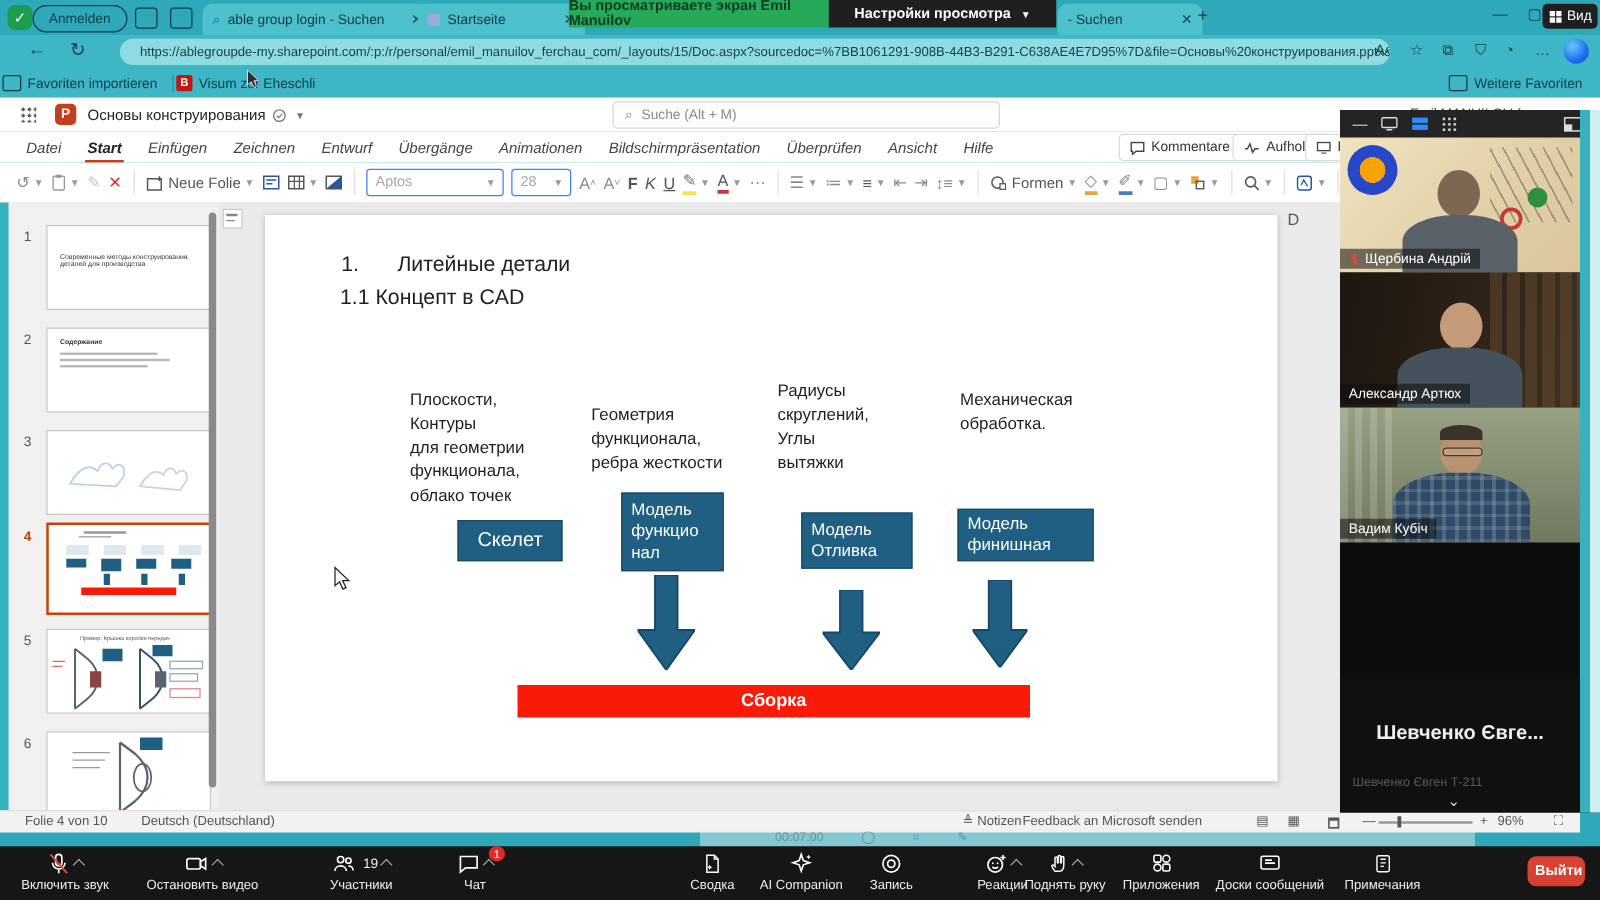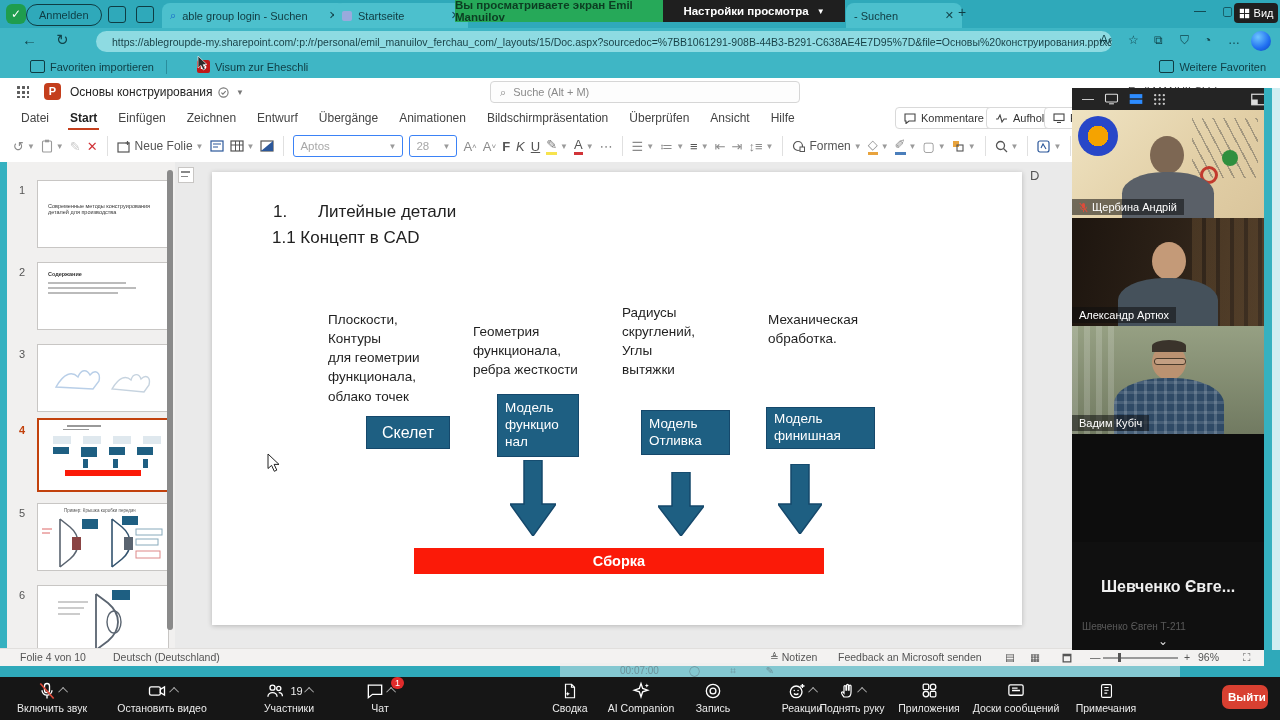--- a/index.html
+++ b/index.html
@@ -18,38 +18,38 @@
   .stripico{position:absolute;top:6px;width:16px;height:15px;border:1.5px solid #0e3d44;border-radius:3px;}
   .addrbar{left:0;top:28px;width:1280px;height:27px;background:#3fb6c5;}
   .navg{position:absolute;top:3px;font-size:15px;color:#11444b;}
   .urlpill{position:absolute;left:96px;top:3px;width:996px;height:21px;background:#8edbe2;border-radius:11px;
     display:flex;align-items:center;padding:0 10px;font-size:10.5px;color:#173f45;white-space:nowrap;overflow:hidden;}
   .bicon{position:absolute;top:5px;font-size:12px;color:#11444b;}
   .copilot{position:absolute;left:1251px;top:3px;width:20px;height:20px;border-radius:50%;
     background:radial-gradient(circle at 35% 30%,#6ec6ff,#1f6ef0 60%,#0b47b5);}
   .favbar{left:0;top:55px;width:1280px;height:23px;background:#3fb6c5;display:flex;align-items:center;
     font-size:11px;color:#0f3c43;}
-  .favitem{display:flex;align-items:center;gap:5px;margin-left:30px;}
+  .favitem{display:flex;align-items:center;gap:5px;margin-left:2px;}
   .favb{width:13px;height:13px;background:#c01818;color:#fff;border-radius:2px;font-size:9px;
     text-align:center;line-height:13px;font-weight:bold;}
   .favframe{width:13px;height:11px;border:1.3px solid #0f3c43;border-radius:2px;}
   
   .pptheader{left:0;top:78px;width:1280px;height:27px;background:#fff;}
   .waffle{position:absolute;left:16px;top:7px;width:13px;height:13px;
     background:radial-gradient(circle,#5c5c5c 1.4px,transparent 1.6px);background-size:5px 5px;}
   .pptlogo{position:absolute;left:44px;top:5px;width:17px;height:17px;background:#c43e1c;border-radius:4px;
     color:#fff;font-size:11px;font-weight:bold;text-align:center;line-height:17px;}
   .doctitle{position:absolute;left:70px;top:7px;font-size:12px;color:#242424;}
   .searchbox{position:absolute;left:490px;top:3px;width:290px;height:20px;border:1px solid #d6d6d6;
     border-radius:4px;background:#fdfdfd;display:flex;align-items:center;gap:7px;padding:0 9px;
     font-size:11px;color:#8a8a8a;}
   .presence{position:absolute;left:1128px;top:7px;font-size:11px;color:#444;}
   .menurow{left:0;top:105px;width:1280px;height:25px;background:#fff;display:flex;align-items:center;
     gap:21px;padding-left:21px;font-size:12px;color:#444;}
-  .menuitem{position:relative;}
+  .menuitem{position:relative;font-style:italic;}
   .menuitem.active{color:#222;font-weight:bold;}
   .menuitem.active::after{content:"";position:absolute;left:-2px;right:-2px;bottom:-6px;height:2.5px;background:#c43e1c;}
   .ribbtn{position:absolute;top:2px;height:20px;border:1px solid #d9d9d9;border-radius:4px;background:#fff;
     display:flex;align-items:center;gap:5px;padding:0 8px;font-size:11px;color:#333;}
   .toolrow{left:0;top:130px;width:1280px;height:32px;background:#fff;border-bottom:1px solid #e3e1df;
     display:flex;align-items:center;padding-left:10px;font-size:13px;color:#8b8b8b;}
   .ti{display:flex;align-items:center;margin:0 3px;white-space:nowrap;}
   .tsep{width:1px;height:20px;background:#e0e0e0;margin:0 6px;}
   .dd{font-size:8px;color:#9a9a9a;margin-left:3px;}
   .fontbox{border:1px solid #3b82f6;border-radius:3px;height:20px;display:flex;align-items:center;
@@ -462,21 +462,21 @@
     <svg class="abs" style="left:55px;top:281px" width="15px" height="20" viewBox="0 0 15 20">
       <path d="M1 1 L1 15.5 L4.6 12.4 L7.3 18.3 L9.8 17.1 L7.1 11.4 L12 11.4 Z" fill="#fff" stroke="#222" stroke-width="1"></path>
       </svg>
   </div>
   <div class="abs" style="left:1030px;top:168px;font-size:13px;color:#555">D</div>
 
   <div class="abs statusbar">
     <span class="stat" style="left:20px">Folie 4 von 10</span>
     <span class="stat" style="left:113px">Deutsch (Deutschland)</span>
     <span class="stat" style="left:770px">≜ <span>Notizen</span></span>
-    <span class="stat" style="left:838px">Feedback an Microsoft senden</span>
+    <span class="stat" style="left:818px">Feedback an Microsoft senden</span>
     <span class="stat" style="left:1005px">▤</span>
     <span class="stat" style="left:1030px">▦</span>
     <span class="stat" style="left:1062px">🗖</span>
     <span class="stat" style="left:1090px">—</span>
     <span class="stat" style="left:1103px;top:8px;width:75px;height:2px;background:#9a9a9a;display:inline-block"></span>
     <span class="stat" style="left:1118px;top:4px;width:3px;height:9px;background:#555;display:inline-block"></span>
     <span class="stat" style="left:1184px">+</span>
     <span class="stat" style="left:1198px">96%</span>
     <span class="stat" style="left:1243px">⛶</span>
   </div>

